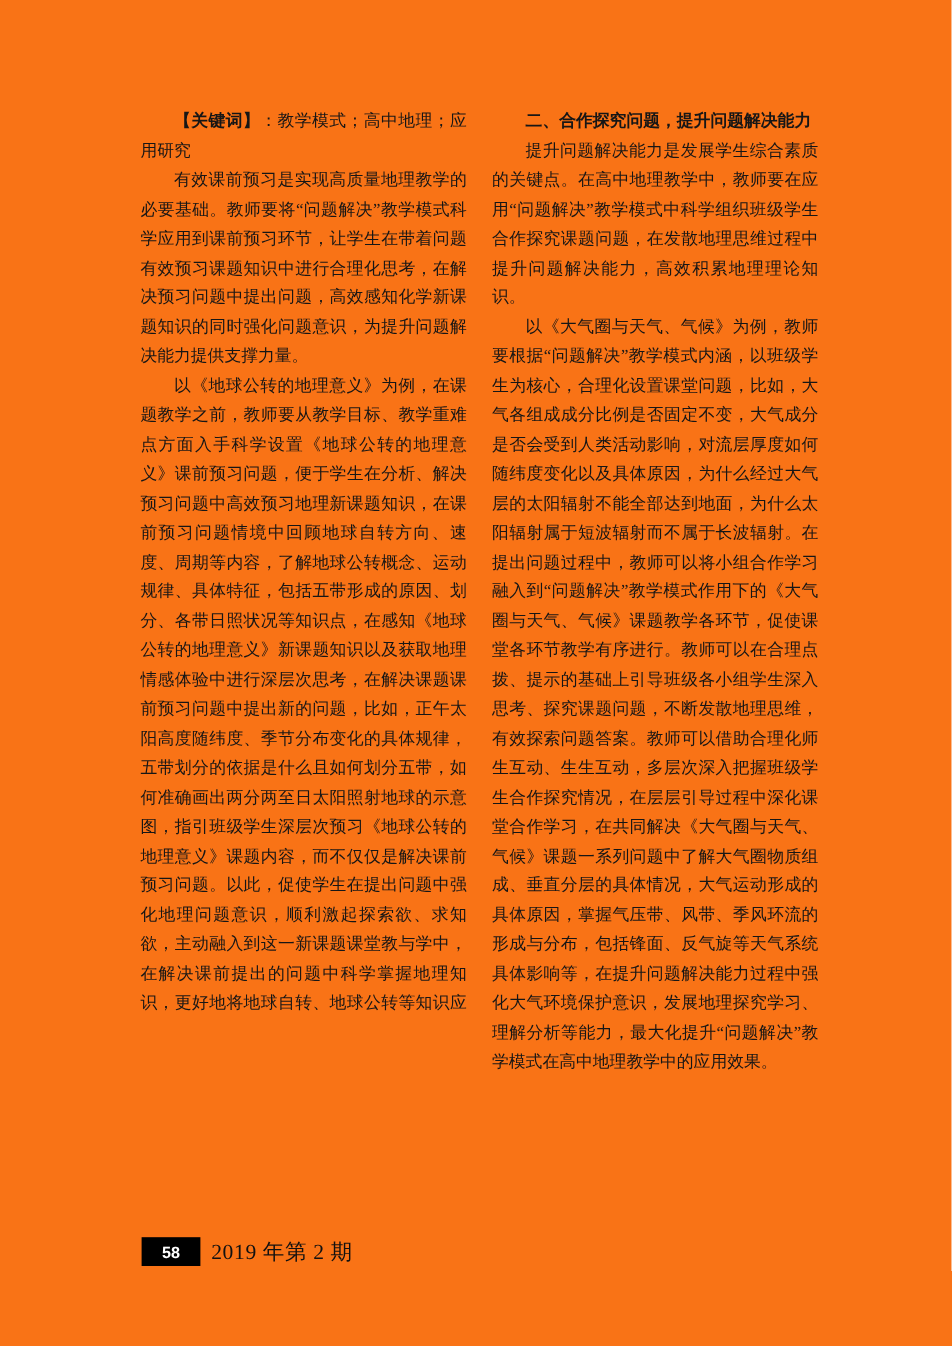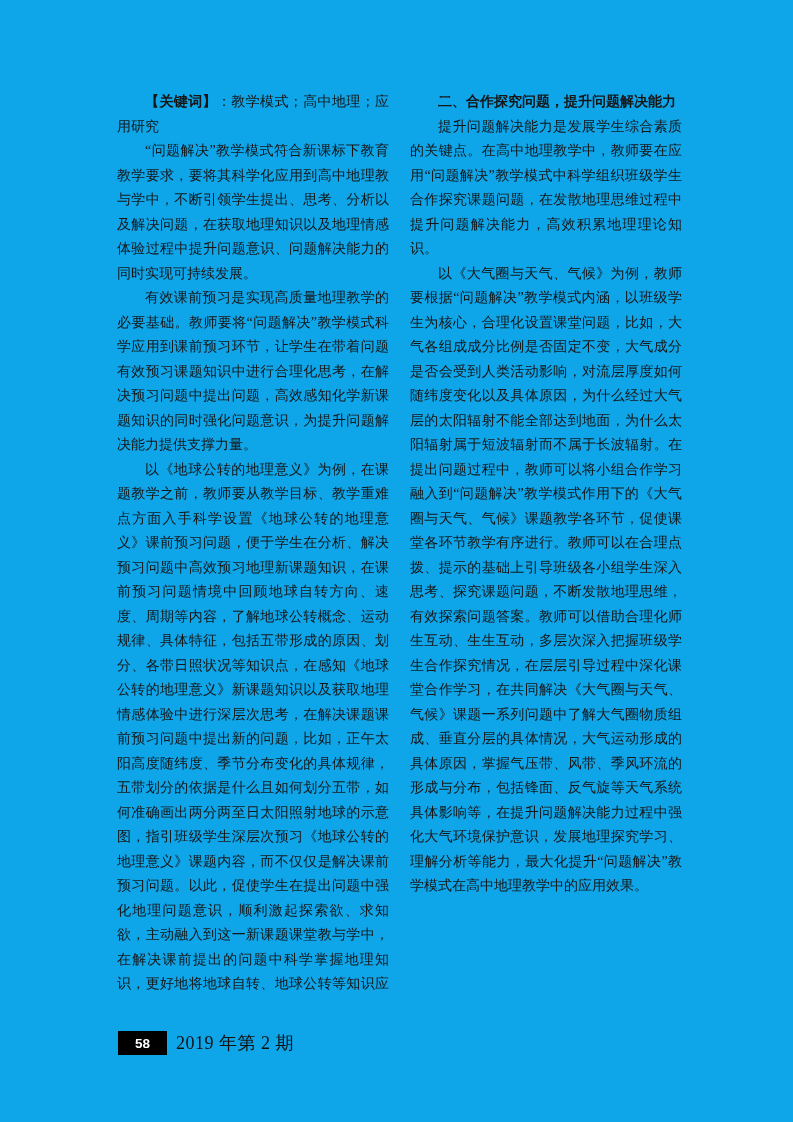--- a/index.html
+++ b/index.html
@@ -1,19 +1,19 @@
 <!DOCTYPE html>
 <html><head>
 <meta charset="utf-8">
 <style>
   html,body{margin:0;padding:0;background:#ffffff;}
   .page{
     position:relative;
     width:793px;height:1122px;
-    background:#0ea5e9;
+    background:#f97316;
     overflow:hidden;
     font-family:"Liberation Serif","DejaVu Serif",serif;
     color:#161616;
   }
   .content{
     position:absolute;left:117px;top:90px;
     display:flex;gap:21px;
   }
   .col{
     width:272px;
@@ -39,21 +39,20 @@
   }
   .issue{font-size:18px;letter-spacing:0.5px;color:#111111;}
 </style>
 </head>
 <body>
 
 <div class="page">
   <div class="content">
     <div class="col">
         <p><span class="kw">【关键词】</span>：教学模式；高中地理；应用研究</p>
-        <p>“问题解决”教学模式符合新课标下教育教学要求，要将其科学化应用到高中地理教与学中，不断引领学生提出、思考、分析以及解决问题，在获取地理知识以及地理情感体验过程中提升问题意识、问题解决能力的同时实现可持续发展。</p>
         <p>有效课前预习是实现高质量地理教学的必要基础。教师要将“问题解决”教学模式科学应用到课前预习环节，让学生在带着问题有效预习课题知识中进行合理化思考，在解决预习问题中提出问题，高效感知化学新课题知识的同时强化问题意识，为提升问题解决能力提供支撑力量。</p>
         <p class="split">以《地球公转的地理意义》为例，在课题教学之前，教师要从教学目标、教学重难点方面入手科学设置《地球公转的地理意义》课前预习问题，便于学生在分析、解决预习问题中高效预习地理新课题知识，在课前预习问题情境中回顾地球自转方向、速度、周期等内容，了解地球公转概念、运动规律、具体特征，包括五带形成的原因、划分、各带日照状况等知识点，在感知《地球公转的地理意义》新课题知识以及获取地理情感体验中进行深层次思考，在解决课题课前预习问题中提出新的问题，比如，正午太阳高度随纬度、季节分布变化的具体规律，五带划分的依据是什么且如何划分五带，如何准确画出两分两至日太阳照射地球的示意图，指引班级学生深层次预习《地球公转的地理意义》课题内容，而不仅仅是解决课前预习问题。以此，促使学生在提出问题中强化地理问题意识，顺利激起探索欲、求知欲，主动融入到这一新课题课堂教与学中，在解决课前提出的问题中科学掌握地理知识，更好地将地球自转、地球公转等知识应</p>
       </div>
     <div class="col">
         <p class="heading">二、合作探究问题，提升问题解决能力</p>
         <p>提升问题解决能力是发展学生综合素质的关键点。在高中地理教学中，教师要在应用“问题解决”教学模式中科学组织班级学生合作探究课题问题，在发散地理思维过程中提升问题解决能力，高效积累地理理论知识。</p>
         <p>以《大气圈与天气、气候》为例，教师要根据“问题解决”教学模式内涵，以班级学生为核心，合理化设置课堂问题，比如，大气各组成成分比例是否固定不变，大气成分是否会受到人类活动影响，对流层厚度如何随纬度变化以及具体原因，为什么经过大气层的太阳辐射不能全部达到地面，为什么太阳辐射属于短波辐射而不属于长波辐射。在提出问题过程中，教师可以将小组合作学习融入到“问题解决”教学模式作用下的《大气圈与天气、气候》课题教学各环节，促使课堂各环节教学有序进行。教师可以在合理点拨、提示的基础上引导班级各小组学生深入思考、探究课题问题，不断发散地理思维，有效探索问题答案。教师可以借助合理化师生互动、生生互动，多层次深入把握班级学生合作探究情况，在层层引导过程中深化课堂合作学习，在共同解决《大气圈与天气、气候》课题一系列问题中了解大气圈物质组成、垂直分层的具体情况，大气运动形成的具体原因，掌握气压带、风带、季风环流的形成与分布，包括锋面、反气旋等天气系统具体影响等，在提升问题解决能力过程中强化大气环境保护意识，发展地理探究学习、理解分析等能力，最大化提升“问题解决”教学模式在高中地理教学中的应用效果。</p>
       </div>
   </div>
   <div class="footer">

